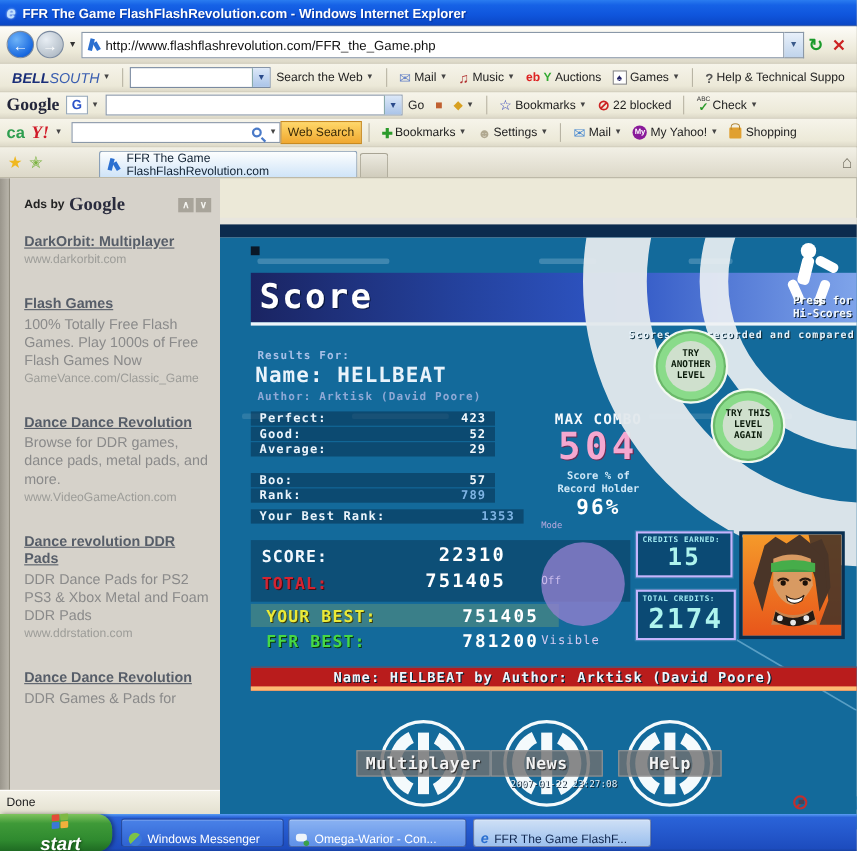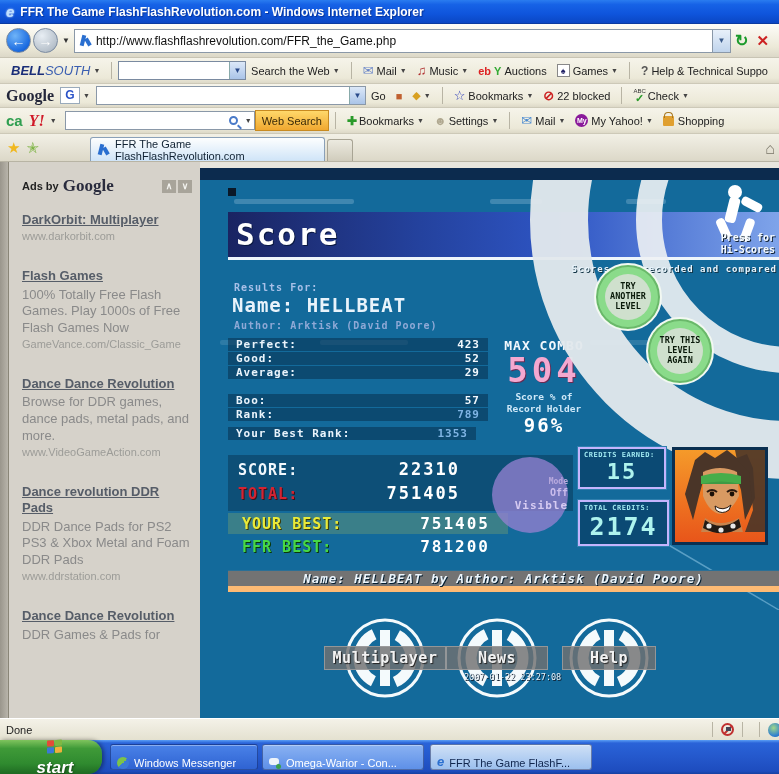--- a/index.html
+++ b/index.html
@@ -78,55 +78,55 @@
   .ads-head .pre { font-size:11px; font-weight:bold; color:#222; margin-right:4px;}
   .ads-head .brand { font-family:"Liberation Serif",serif; font-size:17px; font-weight:bold; color:#2a2c3e;}
   .ads-head .updn { margin-left:auto; display:flex; gap:2px;}
   .ads-head .updn span { width:14px; height:13px; background:#a8a49a; color:#f4f4f0; font-size:9px; font-weight:bold; text-align:center; line-height:13px;}
   .ad { margin-bottom:26px; }
   .ad .t { font-size:13px; font-weight:bold; color:#565d68; text-decoration:underline; line-height:1.25; margin-bottom:2px;}
   .ad .b { font-size:13px; color:#8a8a8a; line-height:1.3;}
   .ad .u { font-size:11px; color:#9c9c98; margin-top:1px;}
 
   
-  .main { flex:1; position:relative; background:#e8e6de;}
+  .main { flex:1; position:relative; background:#e8e6de;margin-top:36px;}
   .pagebar { position:absolute; left:0; top:6px; width:100%; height:12px; background:#0c2b4e;}
   .stage { position:absolute; left:0; top:18px; width:579px; height:538px; background:#136a9b; overflow:hidden; font-family:"DejaVu Sans Mono",monospace;}
   .dash { position:absolute; height:5px; background:#3f87b0; border-radius:2px;}
   .scorebar { position:absolute; left:28px; top:32px; right:0; height:48px; background:linear-gradient(90deg,#1a2462 0%,#24429e 35%,#2e55c4 60%,#7fa4ea 100%); border-bottom:3px solid #eef5fb;}
   .score-title { position:absolute; left:36px; top:36px; font-size:31px; font-weight:bold; color:#fff; letter-spacing:2px; text-shadow:1px 1px 0 #0a1840; z-index:5;}
   .swoosh { position:absolute; right:0; top:0; z-index:3; pointer-events:none;}
   .pressfor { position:absolute; right:4px; top:52px; z-index:6; text-align:right; color:#f4faff; font-size:10px; font-weight:bold; line-height:1.2; text-shadow:1px 1px 0 #123;}
   .recorded { position:absolute; right:2px; top:84px; z-index:6; color:#e8f4fc; font-size:9px; font-weight:bold; letter-spacing:1px; text-shadow:1px 1px 0 #134;}
   .ffr-logo { position:absolute; right:10px; top:4px; z-index:6;}
   .results { position:absolute; left:34px; top:102px; font-size:10px; font-weight:bold; color:#a8c0e8; letter-spacing:1px;}
   .pname { position:absolute; left:32px; top:114px; font-size:19px; font-weight:bold; color:#e9f3fb; letter-spacing:1px;}
   .pauthor { position:absolute; left:34px; top:140px; font-size:10px; font-weight:bold; color:#8fa9d6; letter-spacing:1px;}
   .greenbtn { position:absolute; width:68px; height:68px; border-radius:50%; background:#8adb8a; border:2px solid #f2f8f2; box-shadow:0 0 0 2px #6ab86a inset; display:flex; align-items:center; justify-content:center; z-index:7; text-align:center;}
   .greenbtn .inner { width:46px; height:46px; border-radius:50%; background:#cfe0cd; display:flex; align-items:center; justify-content:center; font-size:8.5px; font-weight:bold; color:#0a1a0a; line-height:1.15; letter-spacing:0; font-family:"DejaVu Sans Mono",monospace;}
-  .statrow { position:absolute; left:28px; width:260px; height:13px; background:rgba(7,48,78,.55); display:flex; align-items:center;}
+  .statrow { position:absolute; left:28px; width:222px; height:13px; background:rgba(7,48,78,.55); display:flex; align-items:center;}
   .statrow .lb { margin-left:8px; font-size:11px; font-weight:bold; color:#eaf4fc; letter-spacing:1px;}
   .statrow .vl { margin-left:auto; margin-right:8px; font-size:11px; font-weight:bold; color:#f2f8fd; letter-spacing:1px;}
   .statrow .lt { color:#7fb4e4; }
   .combo-block { position:absolute; left:278px; top:158px; width:132px; text-align:center; color:#fff; z-index:2;}
   .combo-block .mc { font-size:13px; font-weight:bold; letter-spacing:1px; color:#f2f8fd;}
   .combo-block .num { font-size:34px; font-weight:bold; color:#f4a8d0; letter-spacing:4px; line-height:1.05; text-shadow:1px 1px 0 #6a2a52;}
   .combo-block .pctlab { font-size:9.5px; font-weight:bold; color:#cfe8f8; line-height:1.25; margin-top:2px;}
   .combo-block .pct { font-size:19px; font-weight:bold; color:#fff; letter-spacing:2px;}
   .scoreband { position:absolute; left:28px; top:275px; width:345px; height:56px; background:rgba(8,52,84,.5);}
   .flab { position:absolute; font-weight:bold; letter-spacing:1px; font-family:"DejaVu Sans Mono",monospace;}
   .fval { position:absolute; font-weight:bold; letter-spacing:2px; text-align:right; font-family:"DejaVu Sans Mono",monospace;}
   .bestband { position:absolute; left:28px; top:333px; width:280px; height:21px; background:rgba(150,175,95,.3);}
-  .purple { position:absolute; left:292px; top:277px; width:76px; height:76px; border-radius:50%; background:rgba(148,128,208,.78); z-index:4; display:flex; flex-direction:column; align-items:flex-end; justify-content:center; line-height:1.25; font-weight:bold;}
+  .purple { position:absolute; left:292px; top:277px; width:76px; height:76px; border-radius:50%; background:rgba(148,128,208,.78); z-index:4; display:flex; flex-direction:column; align-items:flex-start; justify-content:center; line-height:1.25; font-weight:normal;gap:40px;}
   .purple .m1{ font-size:8px; color:#b9aade;} .purple .m2{ font-size:10px; color:#cabcec;} .purple .m3{ font-size:11px; color:#d6cbf2; letter-spacing:1px;}
   .credbox { position:absolute; left:378px; background:#0b4a74; border:2px solid #c4b5fd; box-shadow:0 0 0 1px #2f7fae; padding:2px 4px; z-index:5;}
   .credbox .cl { font-size:7px; font-weight:bold; color:#9fe8f0; letter-spacing:0.5px; font-family:"DejaVu Sans Mono",monospace;}
   .credbox .cv { text-align:center; color:#aef4ee; font-weight:bold; font-family:"DejaVu Sans Mono",monospace; letter-spacing:2px;}
   .avatar { position:absolute; left:472px; top:267px; width:96px; height:98px; border:3px solid #0a2f50; z-index:5;}
-  .banner { position:absolute; left:28px; top:390px; right:0; height:22px; background:#737373; border-top:1px solid #2a6f96; border-bottom:6px solid #fdba74; display:flex; align-items:center; justify-content:center; z-index:5;font-style:italic;}
+  .banner { position:absolute; left:28px; top:390px; right:0; height:22px; background:#b91c1c; border-top:1px solid #2a6f96; border-bottom:4px solid #fdba74; display:flex; align-items:center; justify-content:center; z-index:5;}
   .banner span { font-size:12.5px; font-weight:bold; color:#ecf5fc; letter-spacing:1px; font-family:"DejaVu Sans Mono",monospace; text-shadow:1px 1px 0 #051e30;}
   .pwrbtn { position:absolute; width:84px; height:84px; z-index:6;}
   .btnlabel { position:absolute; height:24px; background:rgba(112,112,112,.82); border:1px solid rgba(160,160,160,.8); display:flex; align-items:center; justify-content:center; z-index:7;}
   .btnlabel span { color:#f2f2f2; font-weight:bold; font-size:15px; text-shadow:1px 1px 1px #222; letter-spacing:0.5px;}
   .newstime { position:absolute; z-index:7; color:#e8f0f6; font-size:8.5px; font-family:"DejaVu Sans Mono",monospace; text-shadow:1px 1px 0 #123;}
   .blacksq { position:absolute; left:28px; top:8px; width:8px; height:8px; background:#0a1828;}
 
   
   .statusbar { height:22px; background:linear-gradient(180deg,#f4f2e8,#e4e1d0); border-top:1px solid #fff; display:flex; align-items:center; padding:0 6px; font-size:11px; color:#222;}
   .statusbar .sep { width:1px; height:70%; background:#b8b4a4; margin:0 8px;}

